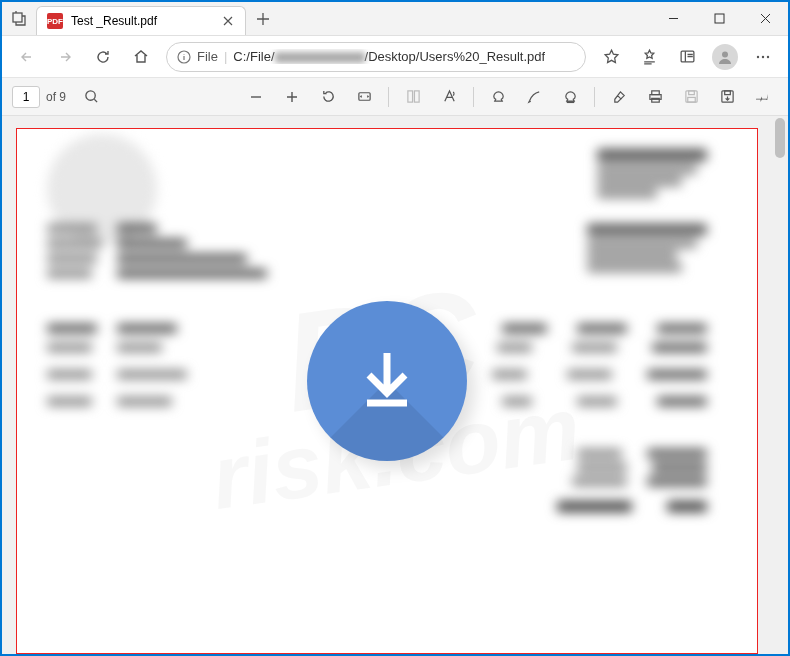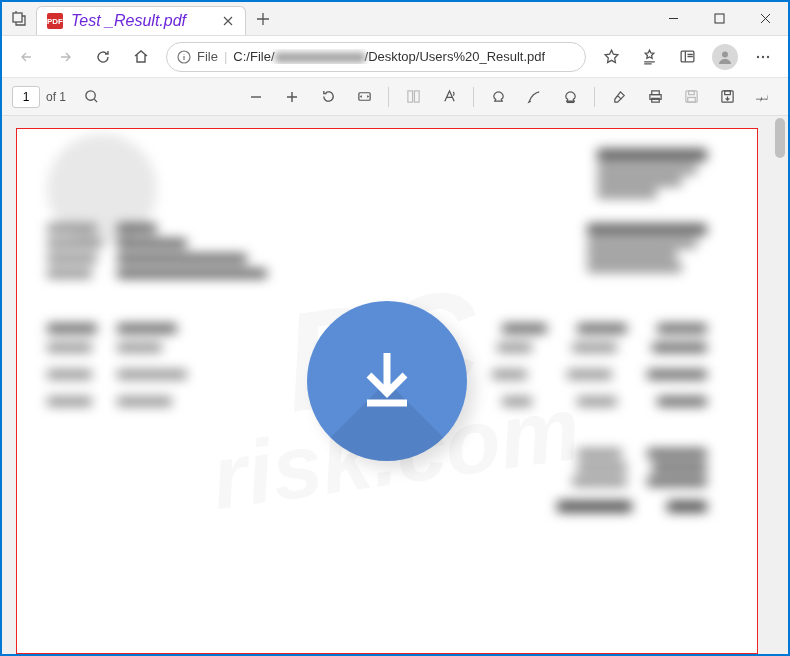--- a/index.html
+++ b/index.html
@@ -59,26 +59,25 @@
       border-radius: 2px;
       font-size: 8px;
       color: #fff;
       display: flex;
       align-items: center;
       justify-content: center;
       font-weight: bold;
     }
     .tab-title {
       flex: 1;
-      font-size: 16px;
-      color: #6d28d9;
+      font-size: 12px;
+      color: #000000;
       white-space: nowrap;
       overflow: hidden;
       text-overflow: ellipsis;
-      font-style: italic;
     }
     .tab-close {
       color: #555;
       font-size: 14px;
       cursor: pointer;
       padding: 2px;
     }
     .new-tab {
       width: 34px;
       display: flex;
@@ -410,21 +409,21 @@
       <svg width="16" height="16" viewBox="0 0 16 16" fill="currentColor">
           <circle cx="3" cy="8" r="1.2"></circle>
           <circle cx="8" cy="8" r="1.2"></circle>
           <circle cx="13" cy="8" r="1.2"></circle>
         </svg>
     </div>
   </div>
 
   <div class="pdf-toolbar">
     <input class="page-input" value="1" style="">
-    <span class="page-of">of 1</span>
+    <span class="page-of">of 9</span>
     <div class="tool-btn">
       <svg width="15" height="15" viewBox="0 0 16 16" fill="none" stroke="currentColor" stroke-width="1.4">
           <circle cx="7" cy="7" r="5"></circle>
           <path d="M11 11l3 3"></path>
         </svg>
     </div>
     <div class="tool-spacer"></div>
     <div class="tool-btn">
       <svg width="14" height="14" viewBox="0 0 14 14" stroke="currentColor" stroke-width="1.4">
           <path d="M2 7h10"></path>

